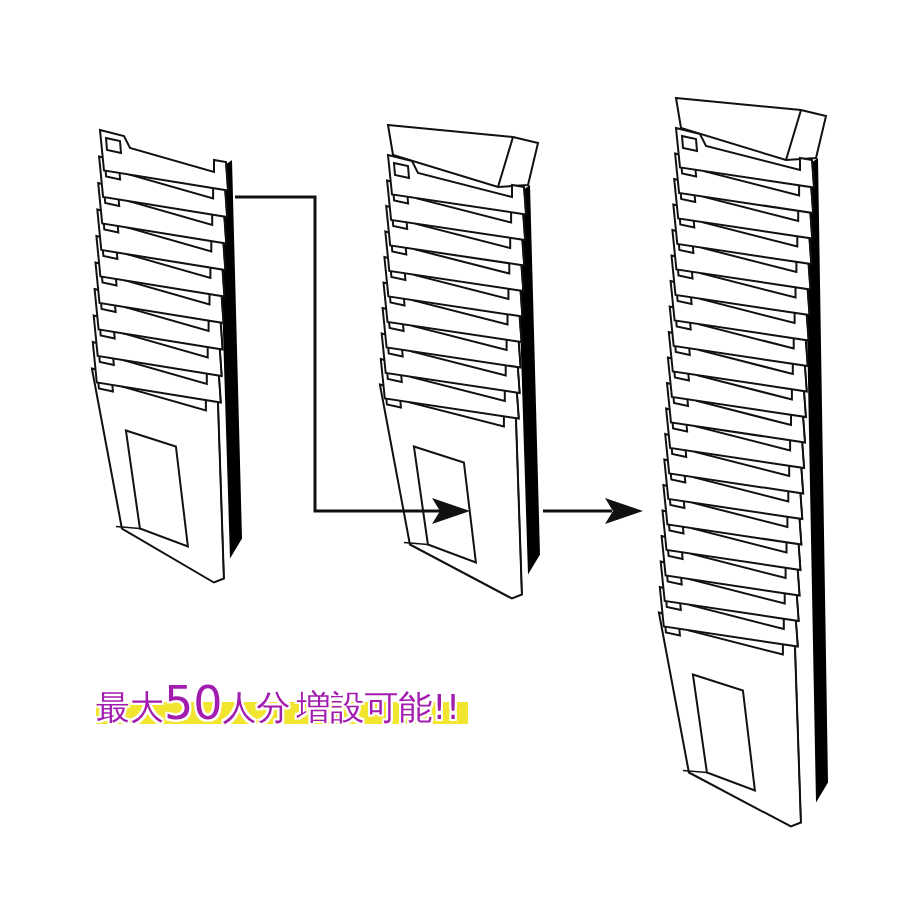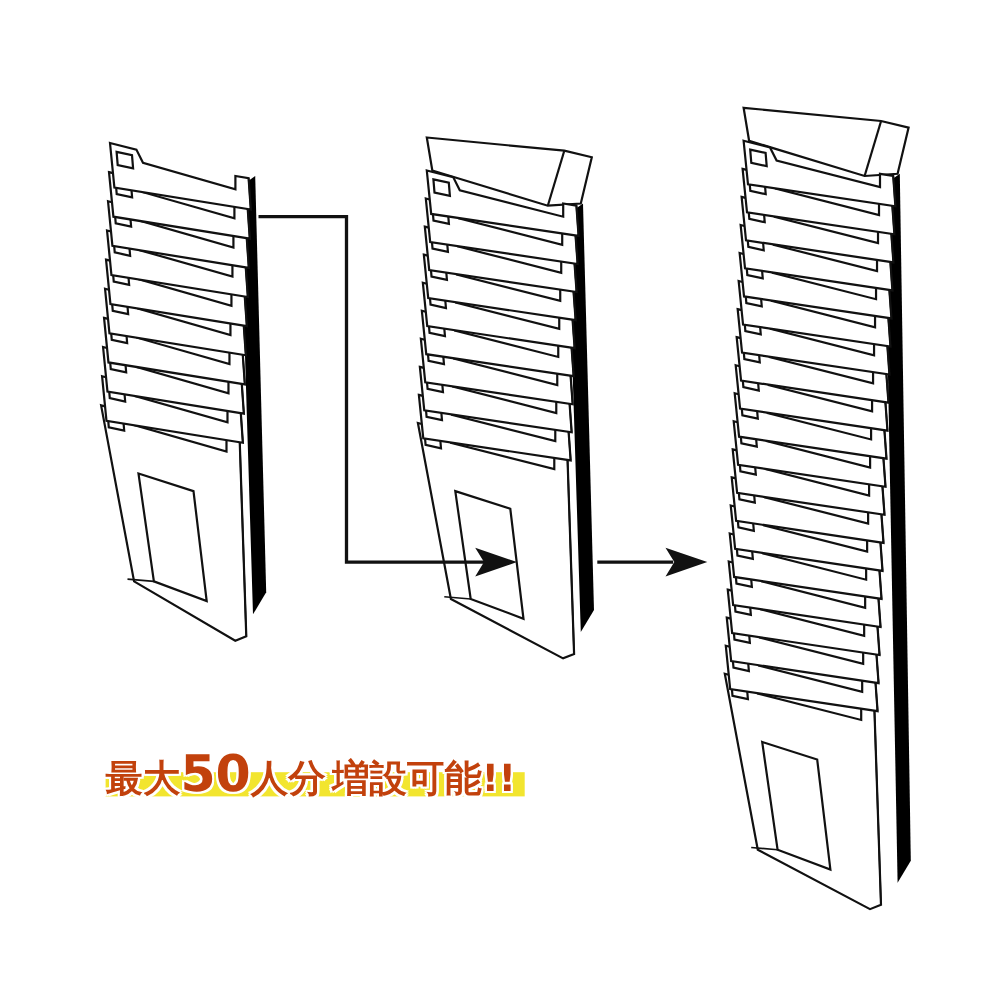--- a/index.html
+++ b/index.html
@@ -6,21 +6,21 @@
   body { width:900px; height:900px; position:relative; overflow:hidden; font-family:"DejaVu Sans", sans-serif; }
   #stage { position:absolute; left:0; top:0; width:900px; height:900px; }
   .caption {
     position:absolute; left:96px; top:664px; height:62px;
     display:flex; align-items:flex-end;
   }
   .caption .hl {
     position:absolute; left:0; right:-8px; bottom:2px; height:22px; background:#f2e52f;
   }
   .caption .txt {
-    position:relative; z-index:1; white-space:nowrap; font-weight:bold; color:#c2410c;
+    position:relative; z-index:1; white-space:nowrap; font-weight:normal; color:#a21caf;
     font-family:"DejaVu Sans", sans-serif; letter-spacing:0px;
     text-shadow: 2px 0 0 #fff, -2px 0 0 #fff, 0 2px 0 #fff, 0 -2px 0 #fff, 2px 2px 0 #fff, -2px -2px 0 #fff, 2px -2px 0 #fff, -2px 2px 0 #fff;
     line-height:1;
   }
   .caption .small { font-size:34px; }
   .caption .big { font-size:46px; }
 </style>
 </head>
 <body>
 

